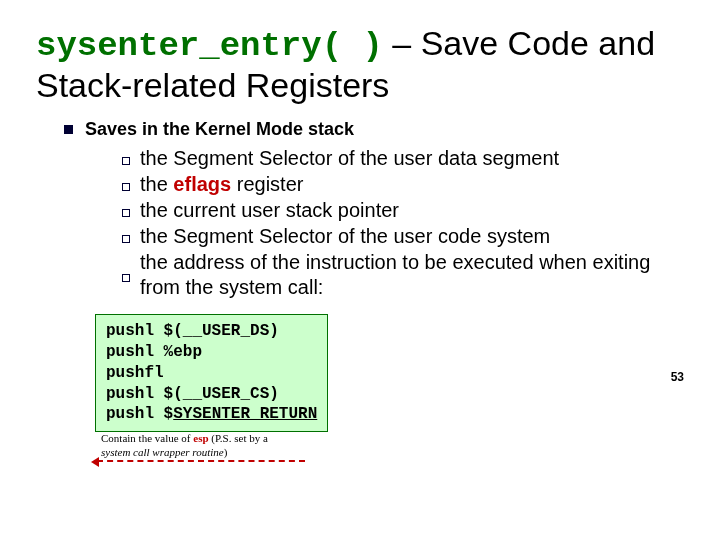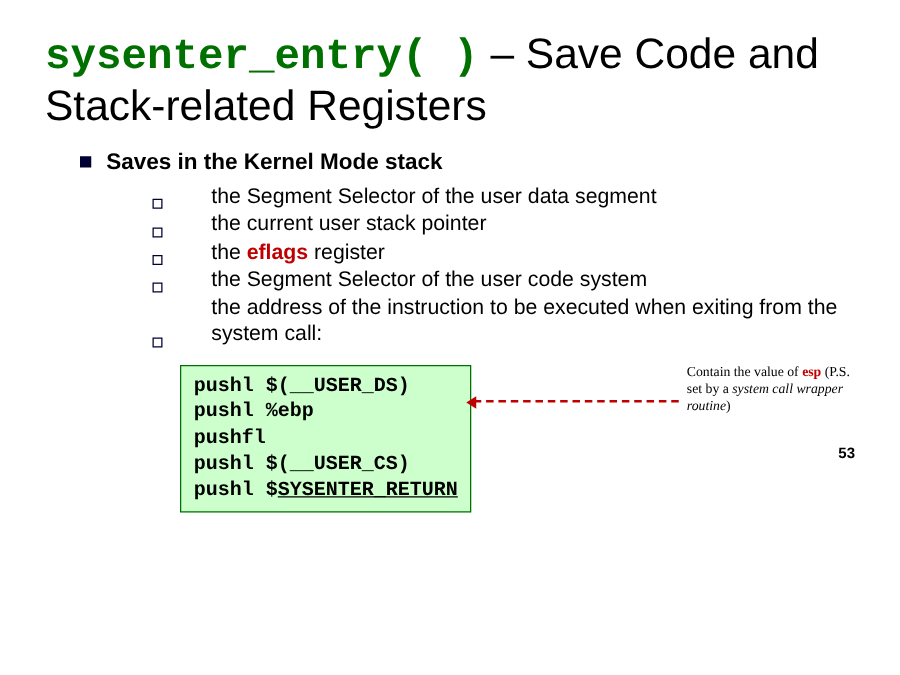--- a/index.html
+++ b/index.html
@@ -41,40 +41,40 @@
   .sq {
     width: 9px;
     height: 9px;
     background: #000033;
     margin: 6px 12px 0 0;
     flex: 0 0 auto;
   }
   .bullet-l1 .txt { flex: 1; }
   .bullet-l2 {
     display: flex;
-    align-items: flex-end;
-    font-size: 17px;
+    align-items: center;
+    font-size: 20px;
     margin: 1px 0 1px 86px;
-    gap: 29px;
   }
   .osq {
     width: 8px;
     height: 8px;
     border: 1px solid #000033;
     margin: 5px 10px 0 0;
     flex: 0 0 auto;
     box-sizing: border-box;
   }
   .bullet-l2 .txt { flex: 1; line-height: 1.25; }
   .eflags { font-family: Arial, sans-serif; font-weight: bold; color: #c00000; }
 
   .row-mid {
     display: flex;
     align-items: flex-start;
-    margin: 14px 0 10px 108px;
+    margin: 14px 0 10px 59px;
+    flex-direction: column;
   }
   .codebox {
     background: #ccffcc;
     border: 1px solid #007000;
     padding: 6px 10px 6px 10px;
     font-family: "Courier New", monospace;
     font-weight: bold;
     font-size: 16px;
     line-height: 1.3;
     white-space: pre;
@@ -119,21 +119,21 @@
     font-size: 17px;
     line-height: 1.25;
   }
   .observe-wrap .int {
     font-family: "Courier New", monospace;
   }
 
   .pagenum {
     position: absolute;
     right: 36px;
-    bottom: 27px;
+    bottom: 12px;
     font-size: 12px;
     font-weight: bold;
     margin-left: 27px;
   }
 </style>
 </head>
 <body>
 
 <div class="slide">
 
@@ -145,27 +145,27 @@
     <span class="sq"></span>
     <span class="txt">Saves in the Kernel Mode stack</span>
   </div>
 
   <div class="bullet-l2">
     <span class="osq"></span>
     <span class="txt">the Segment Selector of the user data segment</span>
   </div>
   <div class="bullet-l2">
     <span class="osq"></span>
-    <span class="txt">the current user stack pointer</span>
+    <span class="txt">
+      <span>the </span><span class="eflags">eflags</span><span> register</span>
+    </span>
   </div>
   <div class="bullet-l2">
     <span class="osq"></span>
-    <span class="txt">
-      <span>the </span><span class="eflags">eflags</span><span> register</span>
-    </span>
+    <span class="txt">the current user stack pointer</span>
   </div>
   <div class="bullet-l2">
     <span class="osq"></span>
     <span class="txt">the Segment Selector of the user code system</span>
   </div>
   <div class="bullet-l2">
     <span class="osq"></span>
     <span class="txt">the address of the instruction to be executed when exiting from the system call:</span>
   </div>
 

